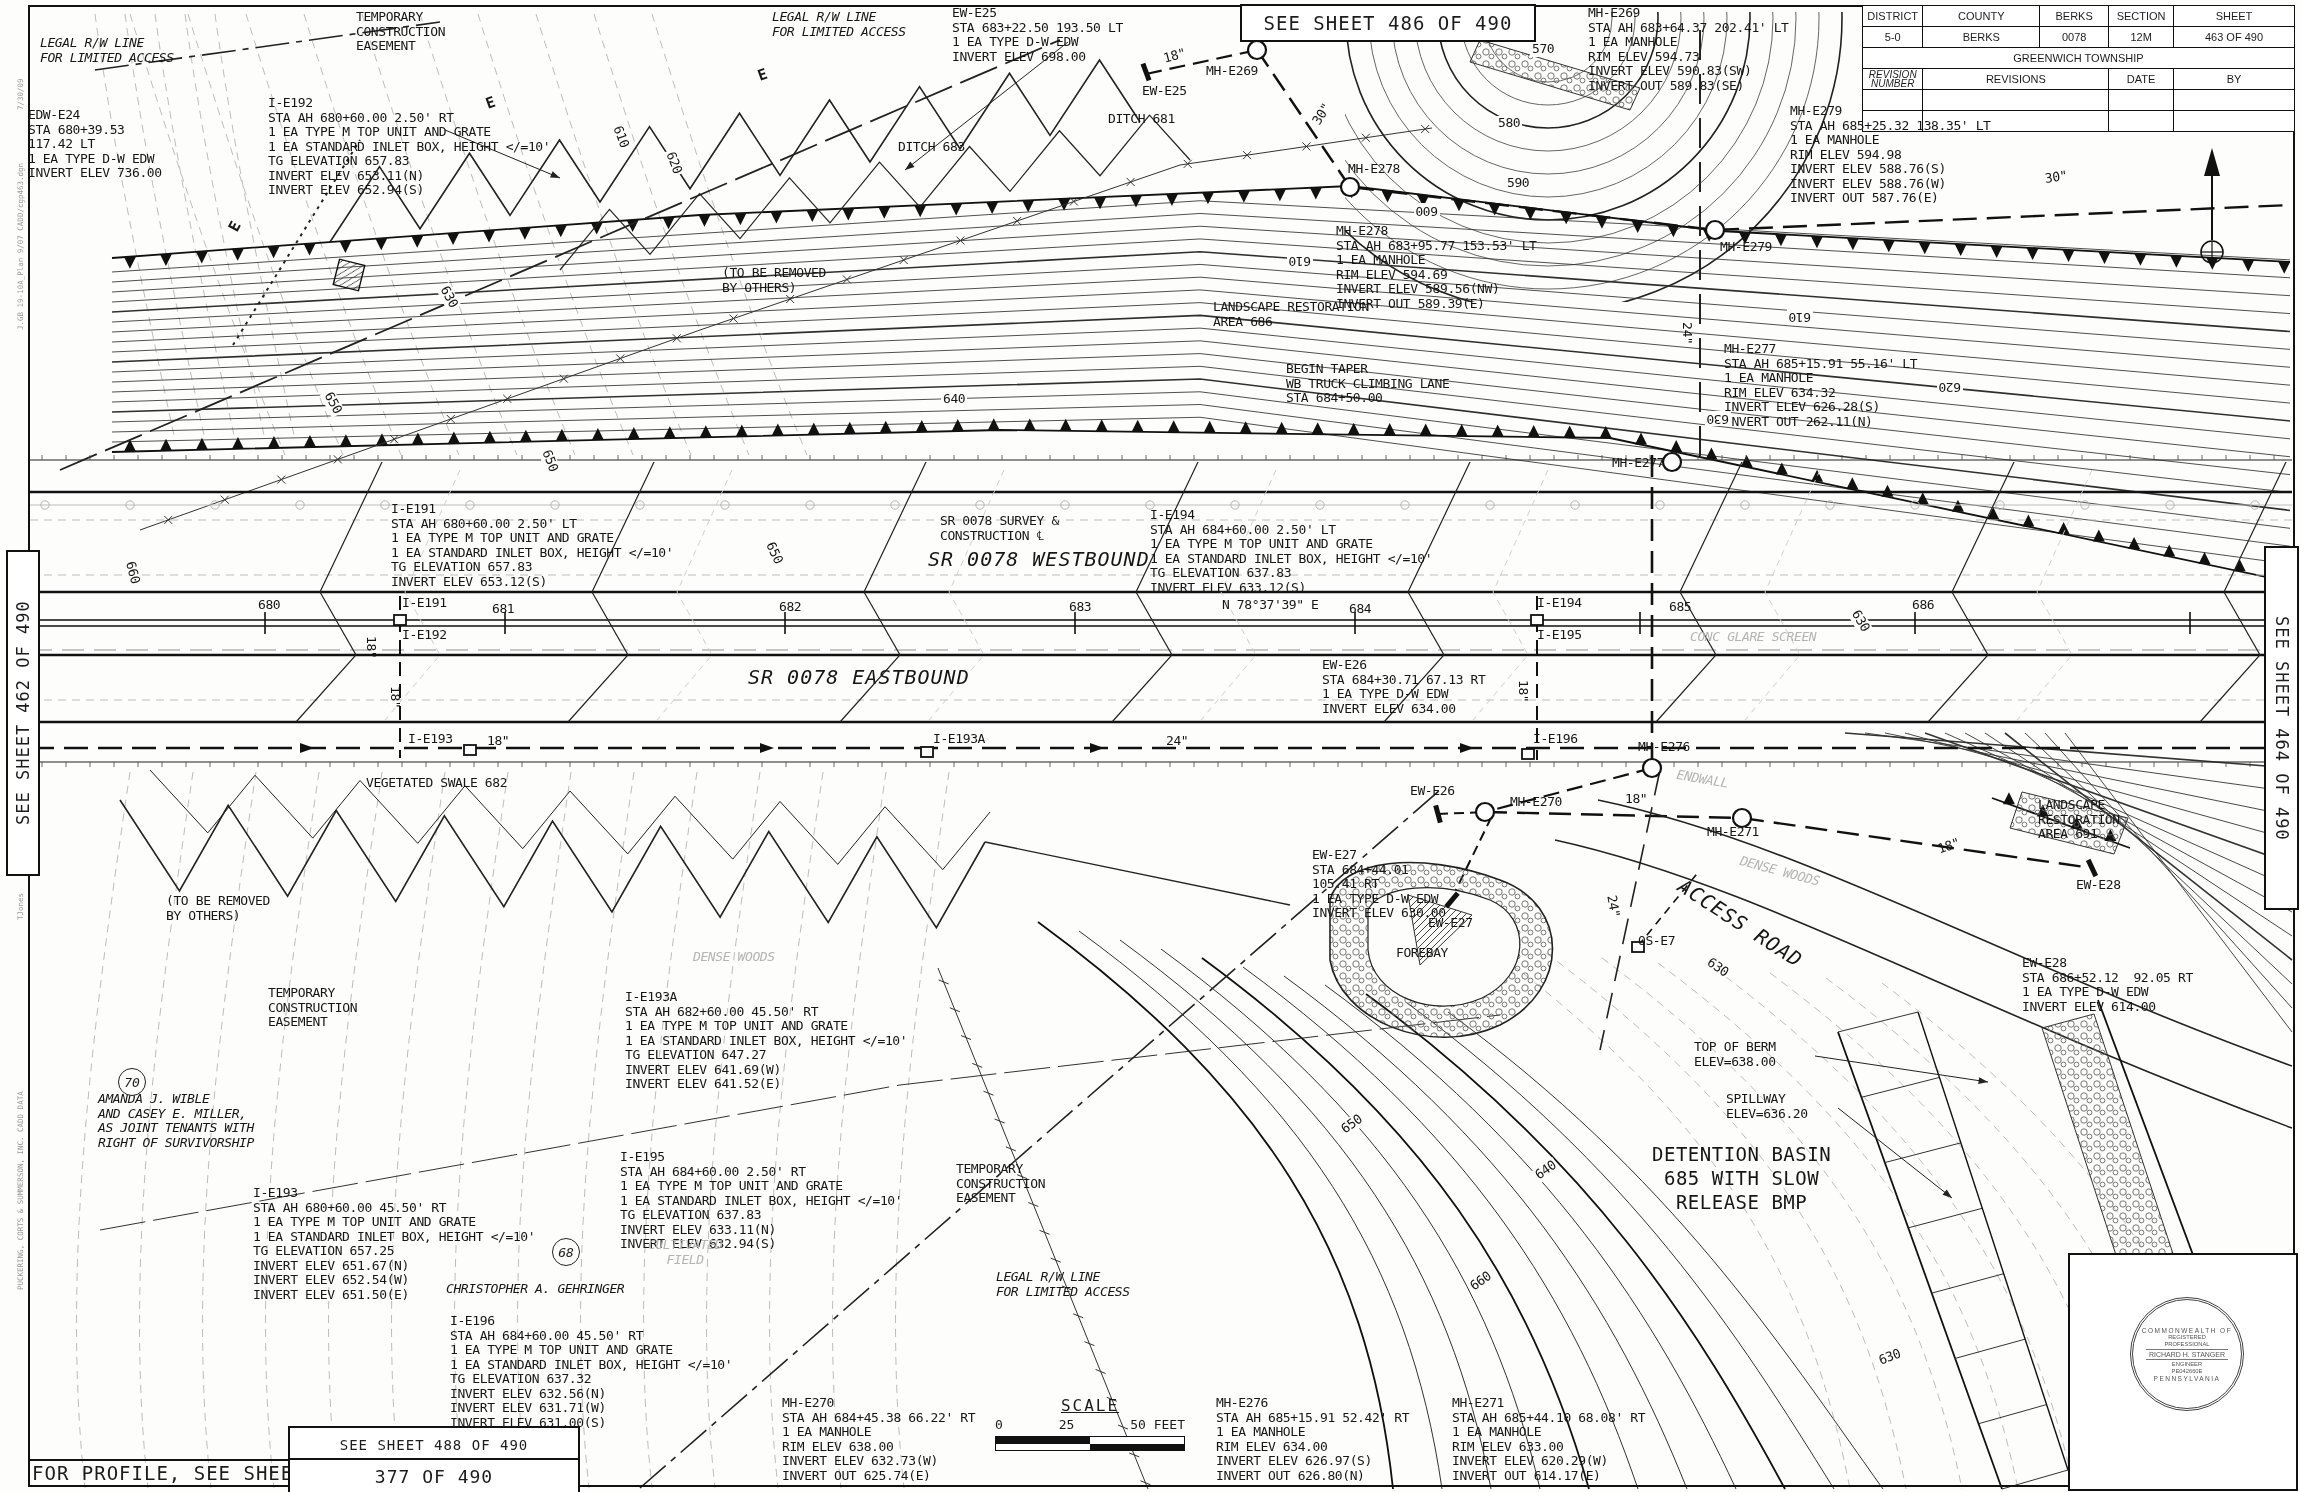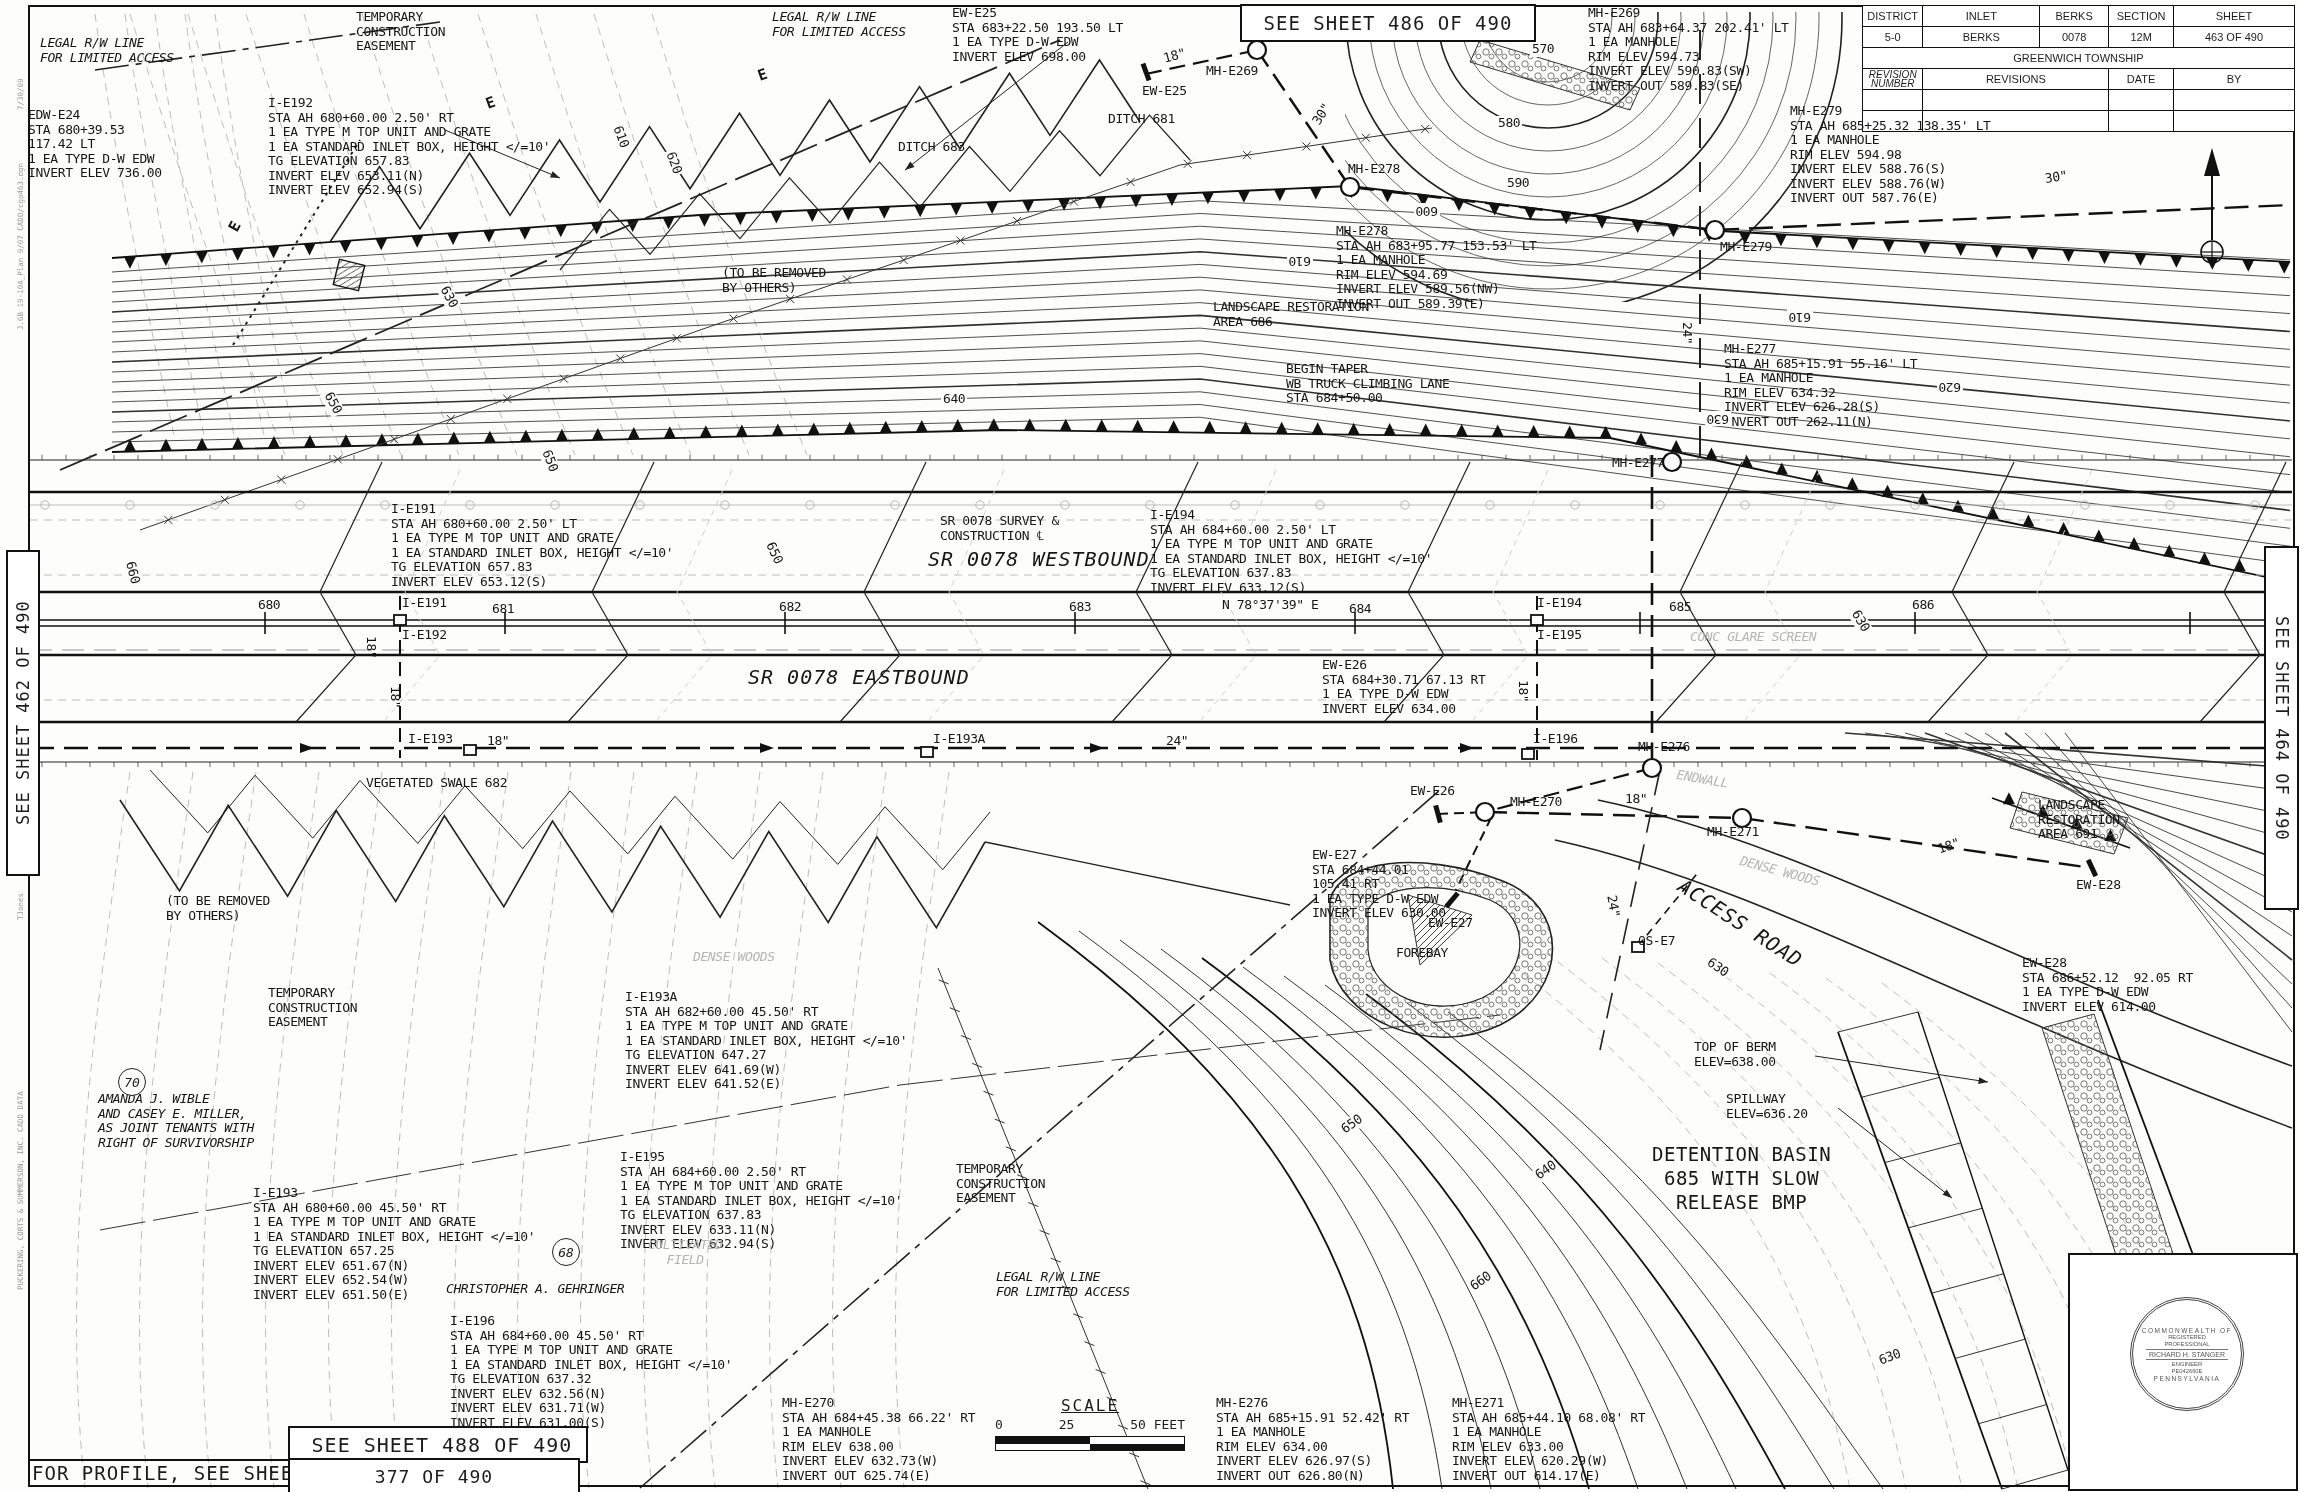--- a/index.html
+++ b/index.html
@@ -681,29 +681,29 @@
       <line x1="2201" y1="252" x2="2223" y2="252" stroke="#111" stroke-width="1.2"></line>
       <line x1="2212" y1="241" x2="2212" y2="263" stroke="#111" stroke-width="1.2"></line>
       <g></g>
       <line x1="30" y1="1460" x2="576" y2="1460" stroke="#111" stroke-width="2"></line>
     </svg>
   <div id="frame"></div>
 
   <div class="sheetbox" style="left:1240px;top:4px;width:292px;height:34px;">SEE SHEET 486 OF 490</div>
   <div class="sheetbox vbox up" style="left:6px;top:550px;width:30px;height:322px;">SEE SHEET 462 OF 490</div>
   <div class="sheetbox vbox" style="left:2264px;top:546px;width:31px;height:360px;">SEE SHEET 464 OF 490</div>
-  <div class="sheetbox" style="left:288px;top:1426px;width:288px;height:33px;font-size:20px;padding-left:8px;">SEE SHEET 488 OF 490</div>
+  <div class="sheetbox" style="left:288px;top:1426px;width:288px;height:33px;font-size:14px;">SEE SHEET 488 OF 490</div>
   <div id="profile-label">FOR PROFILE, SEE SHEET</div>
   <div class="sheetbox" style="left:288px;top:1458px;width:288px;height:32px;font-size:18px;">377 OF 490</div>
 
   <table id="titleblock">
     <tbody>
         <tr>
       <td style="width:14%">DISTRICT</td>
-      <td style="width:27%">INLET</td>
+      <td style="width:27%">COUNTY</td>
       <td style="width:16%">BERKS</td>
       <td style="width:15%">SECTION</td>
       <td style="width:28%">SHEET</td>
     </tr>
     <tr>
       <td>5-0</td>
       <td>BERKS</td>
       <td>0078</td>
       <td>12M</td>
       <td>463 OF 490</td>

